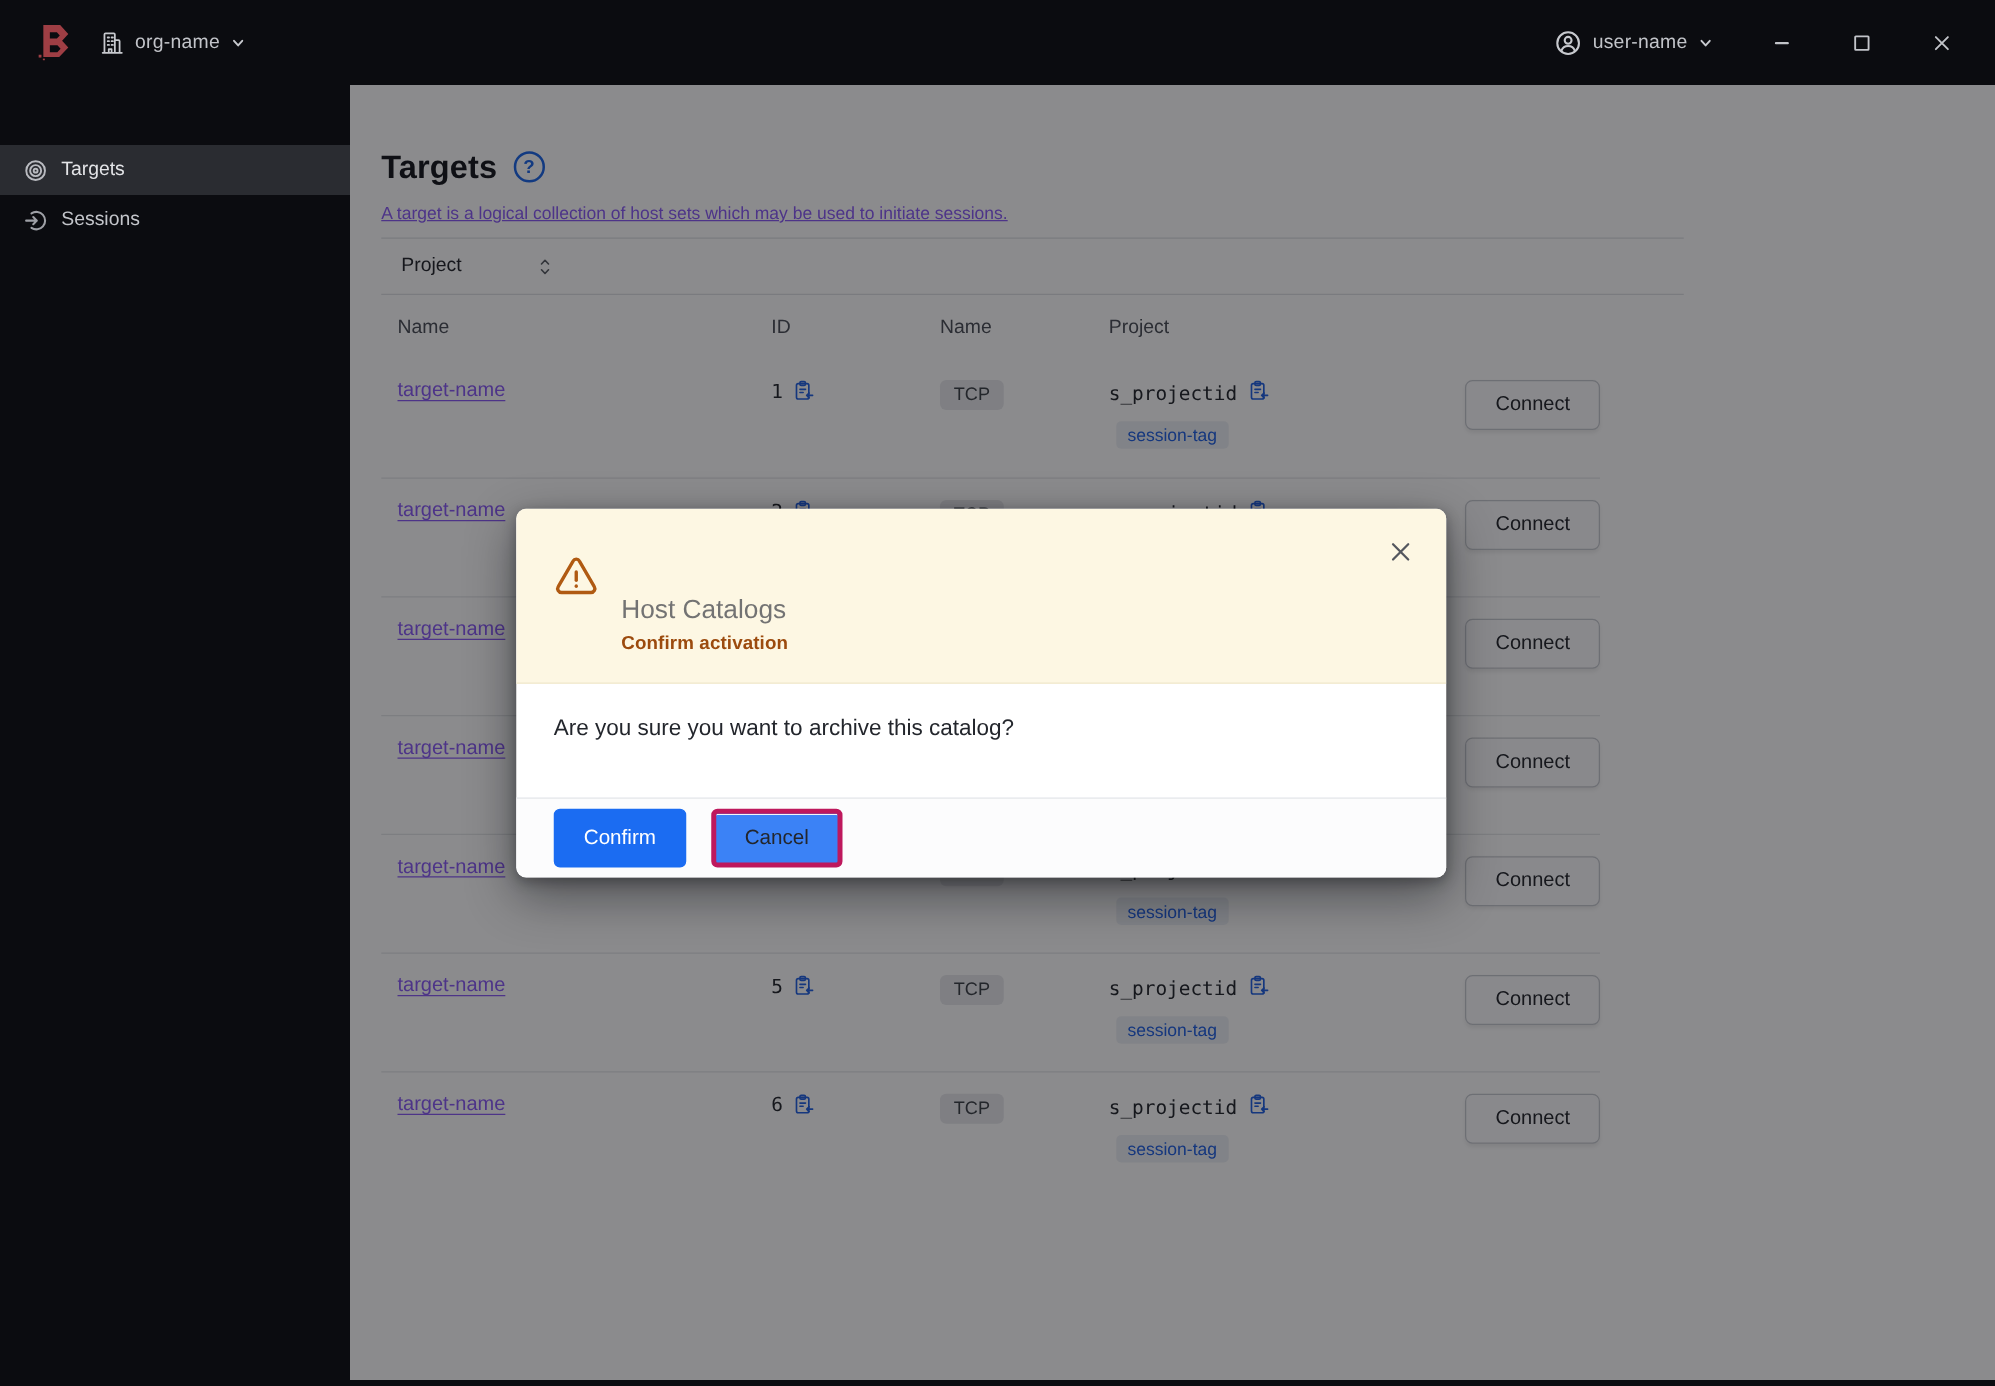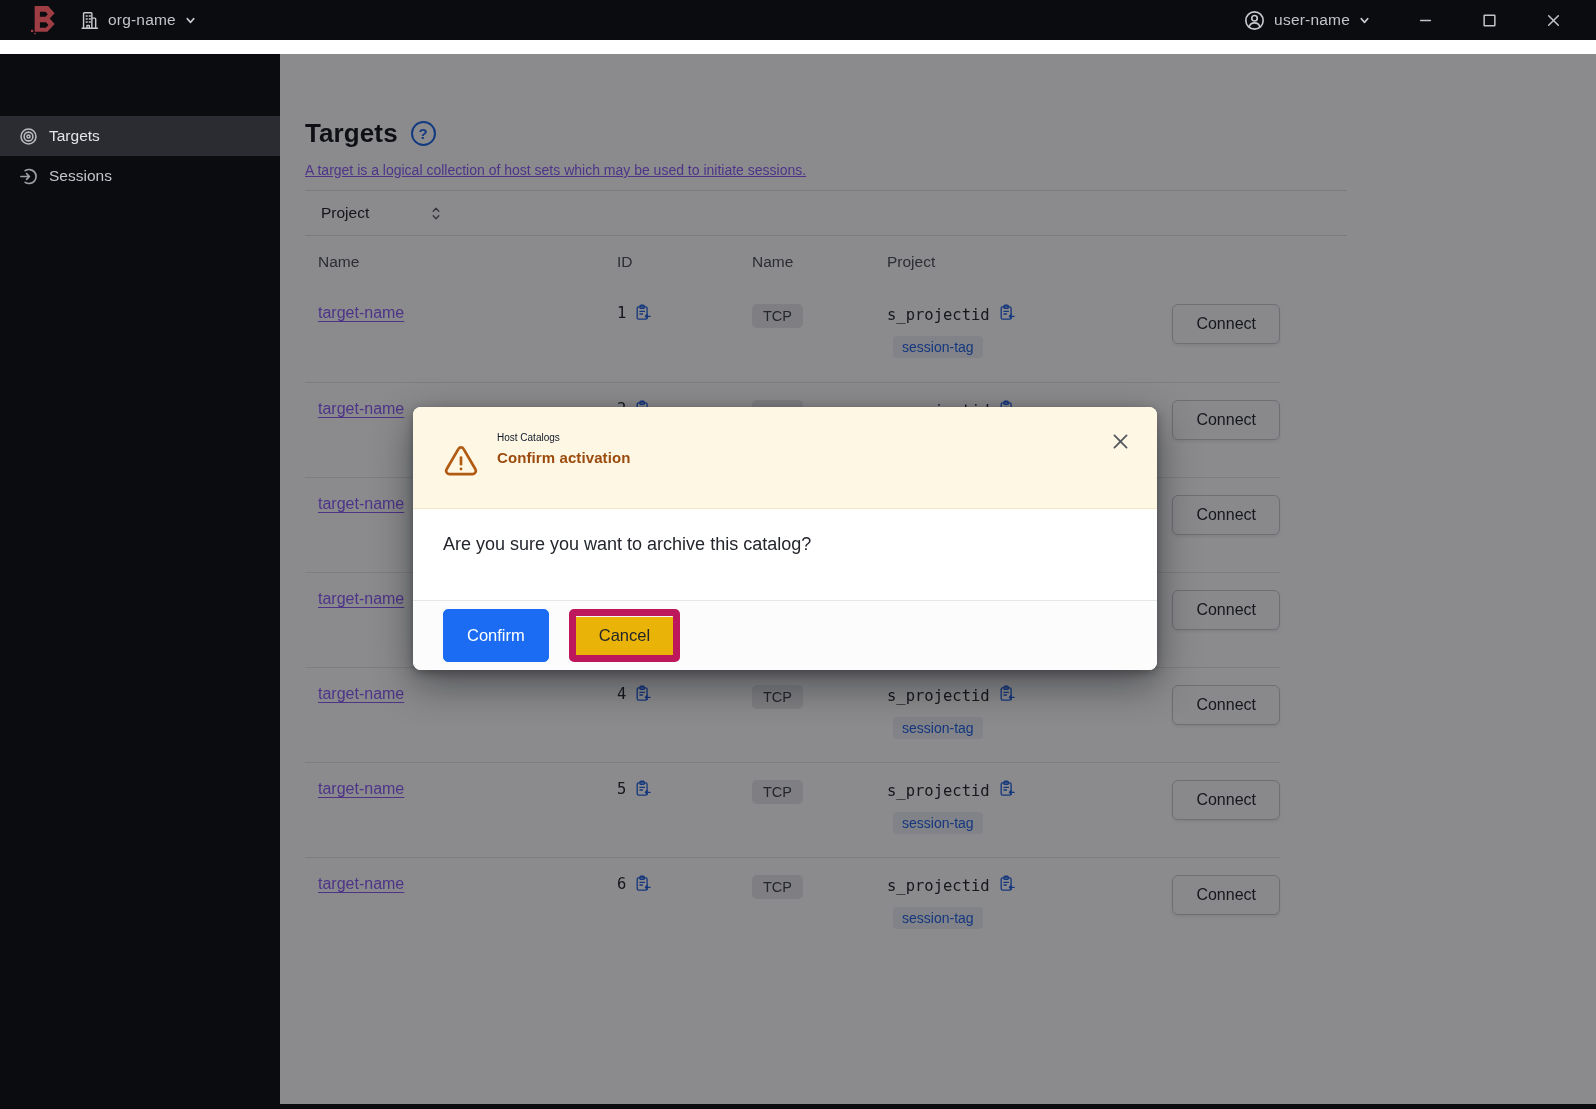--- a/index.html
+++ b/index.html
@@ -6,21 +6,21 @@
   html, body { width: 1596px; height: 1109px; }
   body {
     font-family: "Liberation Sans", "DejaVu Sans", sans-serif;
     background: #0b0c10;
     overflow: hidden;
   }
   .app { position: relative; width: 1596px; height: 1109px; background: #fff; overflow: hidden; }
 
   
   .titlebar {
-    position: absolute; top: 0; left: 0; right: 0; height: 40px;
+    position: absolute; top: 0; left: 0; right: 0; height: 68px;
     background: #0b0c10; color: #c7c9ce;
     display: flex; align-items: center; padding: 0 34px 0 30px; z-index: 20;
   }
   .titlebar .left, .titlebar .right { display: flex; align-items: center; }
   .titlebar .right { margin-left: auto; }
   .logo { width: 28px; height: 30px; display: block; }
   .org-cluster { display: flex; align-items: center; gap: 9px; margin-left: 22px; cursor: pointer; }
   .org-cluster svg, .user-cluster svg { display: block; }
   .tb-label { font-size: 15.5px; color: #c2c4c9; letter-spacing: .2px; }
   .user-cluster { display: flex; align-items: center; gap: 9px; cursor: pointer; }
@@ -100,35 +100,35 @@
   .modal {
     position: absolute; left: 413px; top: 407px; width: 744px; z-index: 100;
     background: #fff; border-radius: 8px; overflow: hidden;
     box-shadow: 0 14px 40px rgba(5,6,10,.45), 0 3px 10px rgba(5,6,10,.3);
   }
   .modal-header {
     background: #fdf7e3; border-bottom: 1px solid #f0e7cb;
     padding: 25px 28px 23px 29px; display: flex; gap: 17px; position: relative;
   }
   .warn-icon { flex: 0 0 auto; margin-top: 11px; color: #b05a12; }
-  .modal-eyebrow { font-size: 10px; color: #0f172a; }
+  .modal-eyebrow { font-size: 21px; color: #737373; margin-top: 44px; }
   .modal-title { margin-top: 6px; font-size: 15px; font-weight: 700; color: #9c4b0e; letter-spacing: .1px; }
   .modal-close {
     position: absolute; top: 24px; right: 27px; width: 20px; height: 20px;
     color: #54575e; cursor: pointer; display: flex; align-items: center; justify-content: center;
   }
   .modal-body { padding: 25px 30px 45px 30px; }
   .modal-message { font-size: 18px; color: #23262c; }
   .modal-footer {
     border-top: 1px solid #e4e6e9; background: #fcfcfd;
     padding: 8px 30px; display: flex; gap: 20px;
   }
   .btn { font-family: inherit; font-size: 16.5px; border-radius: 5px; padding: 10px 23px; cursor: pointer; }
   .btn-primary { background: #1b6cf2; border: 1px solid #1b6cf2; color: #fff; }
-  .btn-secondary { background: #eab308; border: 7px solid #be185d; color: #23262c; box-shadow: inset 0 1px 0 #f4f5f6; text-align: right; }
+  .btn-secondary { background: #3b82f6; border: 4px solid #be185d; color: #23262c; box-shadow: inset 0 1px 0 #f4f5f6; text-align: right; }
 
   .bottom-edge { position: absolute; left: 0; right: 0; bottom: 0; height: 5px; background: #0b0c10; z-index: 60; }
 </style>
 </head>
 <body>
 
 <div class="app">
 
   <header class="titlebar">
     <div class="left">

